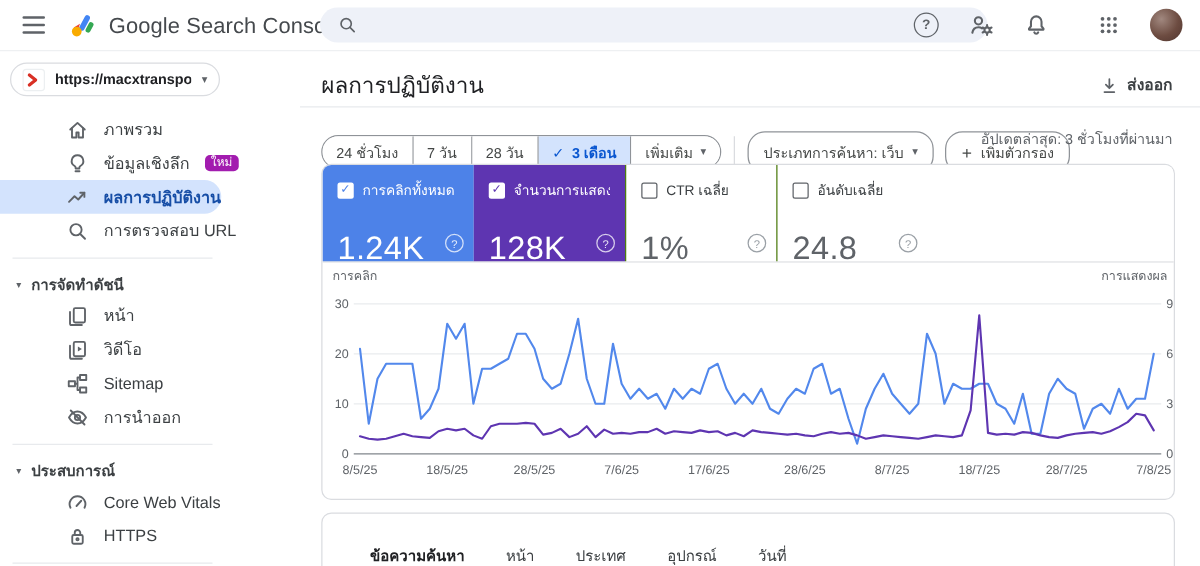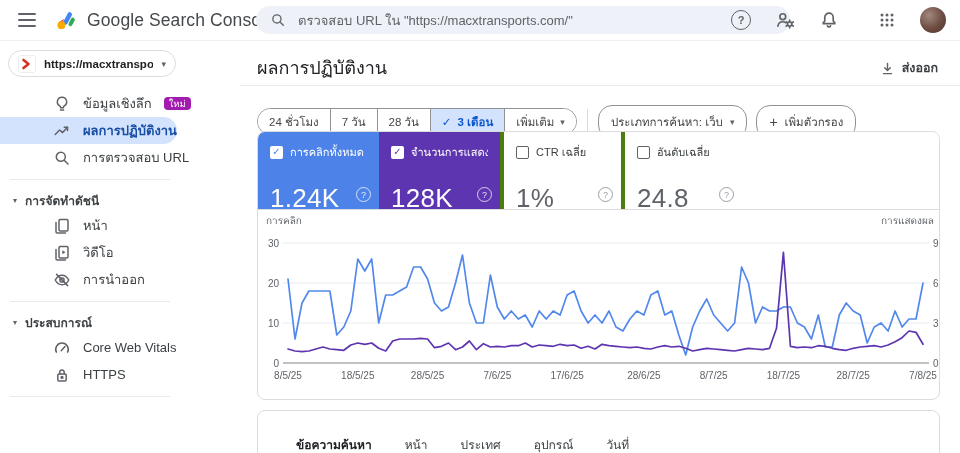--- a/index.html
+++ b/index.html
@@ -50,21 +50,21 @@
   .seg-btn.sel{background:#d3e3fd;color:#0b57d0;font-weight:bold;}
   .vdiv{width:1px;height:26px;background:#dadce0;margin:0 10px;}
   .chip{height:27px;border:1px solid #8f9398;border-radius:14px;display:flex;align-items:center;gap:7px;padding:16px 12px;font-size:11.5px;color:#444746;box-sizing:border-box;cursor:pointer;margin-right:9px;white-space:nowrap;background:#fff;}
   .chip .plus{font-size:14px;color:#444746;}
   .updated{position:absolute;right:22px;top:62px;font-size:11.5px;color:#5f6368;}
 
   
   .card1{position:absolute;left:17px;top:91px;width:683px;height:269px;border:1px solid #dadce0;border-radius:8px;box-sizing:border-box;overflow:hidden;background:#fff;}
   .tiles{display:flex;height:77px;border-bottom:1px solid #dadce0;}
   .tile{width:121px;box-sizing:border-box;position:relative;padding:11px 12px;cursor:pointer;background:#fff;}
-  .tile.plain{border-left:4px solid #4d7c0f;}
+  .tile.plain{border-left:1px solid #4d7c0f;}
   .tile-head{display:flex;align-items:center;gap:7px;}
   .cb{width:13px;height:13px;border-radius:2px;box-sizing:border-box;flex:none;display:flex;align-items:center;justify-content:center;font-size:10px;font-weight:bold;line-height:1;}
   .tile.on .cb{background:#fff;border:none;}
   .tile.plain .cb{border:1.5px solid #5f6368;color:transparent;}
   .tile-label{font-size:11px;white-space:nowrap;overflow:hidden;}
   .tile.on .tile-label{color:#fff;text-align:right;}
   .tile.plain .tile-label{color:#3c4043;}
   .tile-value{font-size:26px;margin-top:22px;letter-spacing:.3px;}
   .tile.on .tile-value{color:#fff;}
   .tile.plain .tile-value{color:#5f6368;}
@@ -108,21 +108,20 @@
         <path d="M3 13 L8 10 L6 16 Z" fill="#ea4335"></path>
         <circle cx="5.4" cy="16.2" r="3.9" fill="#f9ab00"></circle>
       </svg>
       <span class="logo-name">Google Search Console</span>
     </div>
     <div class="searchbox">
       <svg class="nico" viewBox="0 0 18 18" style="width:16px;height:16px;">
         <circle cx="7.8" cy="7.8" r="4.6"></circle>
           <path d="M11.2 11.2 L15 15"></path>
       </svg>
-      <span>ตรวจสอบ URL ใน "https://macxtransports.com/"</span>
     </div>
     <div class="tb-icons">
       <div class="tb-btn">
         <span class="qhelp">?</span>
       </div>
       <div class="tb-btn">
         <svg class="nico" viewBox="0 0 18 18" style="width:20px;height:20px;">
           <circle cx="7" cy="6" r="2.6"></circle>
           <path d="M2.6 14.6c.4-2.6 2.2-4 4.4-4 1 0 1.9.3 2.6.8"></path>
           <circle cx="13.2" cy="12.6" r="1.9"></circle>
@@ -161,20 +160,27 @@
             <path d="M2.5 2l5 4-5 4" stroke="#d93025" stroke-width="2.6" fill="none" stroke-linecap="round" stroke-linejoin="round"></path>
           </svg>
       </span>
       <span class="prop-label">https://macxtransports....</span>
       <span class="caret">▾</span>
     </div>
 
     <nav class="nav">
       <div class="nav-item">
         <svg class="nico" viewBox="0 0 18 18">
+            <path d="M3.2 8.6 9 3.3l5.8 5.3"></path>
+            <path d="M4.6 7.6V15h3.5v-4h1.8v4h3.5V7.6"></path>
+          </svg>
+        <span class="lbl">ภาพรวม</span>
+      </div>
+      <div class="nav-item">
+        <svg class="nico" viewBox="0 0 18 18">
             <path d="M9 2.2a4.6 4.6 0 0 0-2.3 8.6c.5.3.8.8.8 1.4v.6h3v-.6c0-.6.3-1.1.8-1.4A4.6 4.6 0 0 0 9 2.2z"></path>
             <path d="M7.4 15h3.2"></path>
           </svg>
         <span class="lbl">ข้อมูลเชิงลึก</span>
         <span class="badge">ใหม่</span>
       </div>
       <div class="nav-item selected">
         <svg class="nico" viewBox="0 0 18 18">
             <path d="M2.2 12.5 6.6 8l3 2.6 4.9-5.4"></path>
             <path d="M11.2 5.2h3.3v3.3"></path>
@@ -202,20 +208,29 @@
           </svg>
         <span class="lbl">หน้า</span>
       </div>
       <div class="nav-item">
         <svg class="nico" viewBox="0 0 18 18">
             <rect x="6" y="2.5" width="9" height="11.5" rx="1.2"></rect>
             <path d="M3 5.5v9.2A1.3 1.3 0 0 0 4.3 16h8.2"></path>
             <path class="fillp" d="M9.3 6.2 12.5 8.2 9.3 10.2z"></path>
           </svg>
         <span class="lbl">วิดีโอ</span>
+      </div>
+      <div class="nav-item">
+        <svg class="nico" viewBox="0 0 18 18">
+            <rect x="2" y="7" width="5" height="4"></rect>
+            <rect x="11" y="2" width="5" height="4"></rect>
+            <rect x="11" y="12" width="5" height="4"></rect>
+            <path d="M7 9h2v-5h2 M9 9v5h2"></path>
+          </svg>
+        <span class="lbl">Sitemap</span>
       </div>
       <div class="nav-item">
         <svg class="nico" viewBox="0 0 18 18">
             <path d="M2.2 9c1.8-3.2 4.3-4.8 6.8-4.8S14 5.8 15.8 9c-1.8 3.2-4.3 4.8-6.8 4.8S4 12.2 2.2 9z"></path>
             <circle cx="9" cy="9" r="2.1"></circle>
             <path d="M3.6 3.4 14.6 14.6"></path>
           </svg>
         <span class="lbl">การนำออก</span>
       </div>
 
@@ -282,20 +297,21 @@
       <div class="chip">
         <span>ประเภทการค้นหา: เว็บ</span>
         <span class="caret">▾</span>
       </div>
       <div class="chip">
         <span class="plus">+</span>
         <span>เพิ่มตัวกรอง</span>
       </div>
     </div>
 
+    <div class="updated">อัปเดตล่าสุด: 3 ชั่วโมงที่ผ่านมา</div>
 
     <section class="card1">
       <div class="tiles">
         <div class="tile on" style="background: rgb(77, 130, 232);">
           <div class="tile-head">
             <span class="cb" style="color: rgb(77, 130, 232);">✓</span>
             <span class="tile-label">การคลิกทั้งหมด</span>
           </div>
           <div class="tile-value">1.24K</div>
           <span class="qmark">?</span>

